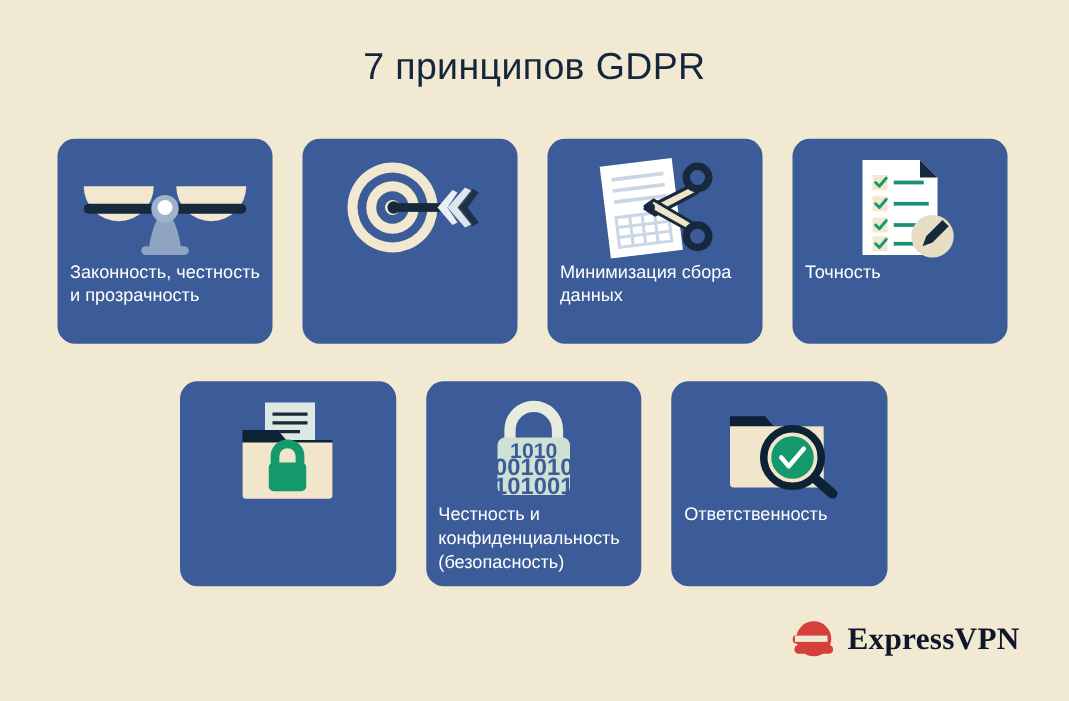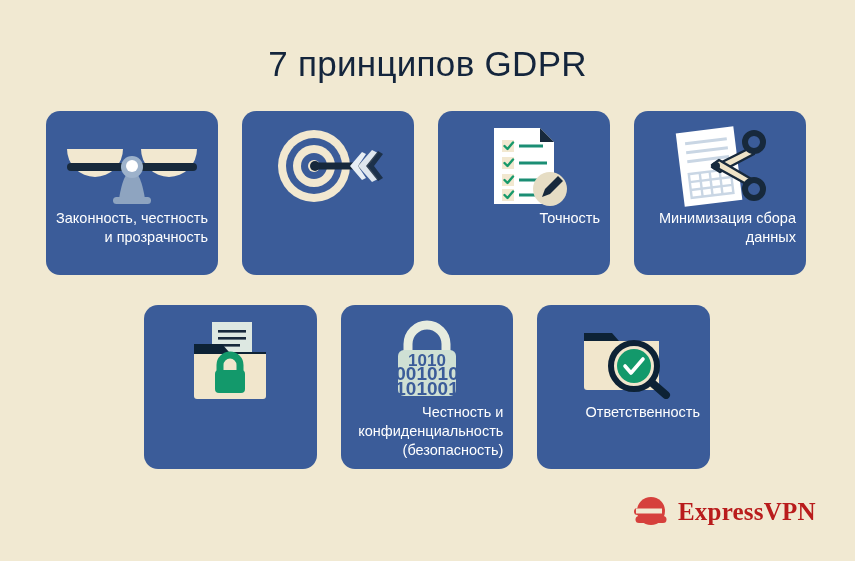--- a/index.html
+++ b/index.html
@@ -17,25 +17,25 @@
   }
   .poster {
     position: relative;
     width: 855px;
     height: 561px;
     background: #f1e9d2;
     box-sizing: border-box;
   }
   .page-title {
     position: absolute;
-    top: 44px;
+    top: 34px;
     left: 0;
     width: 855px;
     text-align: center;
-    font-size: 35px;
+    font-size: 30px;
     font-weight: 400;
     letter-spacing: 0.3px;
     color: #14253c;
     line-height: 40px;
   }
   .grid-row {
     position: absolute;
     display: flex;
   }
   .row-top {
@@ -65,21 +65,21 @@
   .card-icon {
     height: 82px;
     width: 100%;
     display: flex;
     align-items: center;
     justify-content: center;
     flex: 0 0 auto;
   }
   .card-label {
     margin-top: 2px;
-    text-align: right;
+    text-align: left;
     color: #ffffff;
     font-size: 14.5px;
     line-height: 19px;
     font-weight: 400;
     width: 100%;
     word-break: break-word;
   }
   .logo {
     position: absolute;
     left: 634px;
@@ -90,21 +90,21 @@
   }
   .logo-mark {
     width: 34px;
     height: 32px;
     flex: 0 0 auto;
   }
   .logo-text {
     font-family: "Liberation Serif", serif;
     font-size: 25px;
     font-weight: 700;
-    color: #b91c1c;
+    color: #0f172a;
     letter-spacing: 0.2px;
     line-height: 28px;
   }
 </style>
 </head>
 <body>
 
 <div class="poster">
 
   <div class="page-title">7 принципов GDPR</div>
@@ -142,51 +142,20 @@
 
           <rect x="40" y="35.5" width="56" height="7" fill="#17293c"></rect>
 
           <circle cx="43" cy="39" r="5" fill="#17293c"></circle>
 
           <path d="M86 39 l14 -16 l6 3 l-10 13 l10 13 l-6 3 z" fill="#dfe7ee"></path>
           <path d="M94 39 l12 -15 l5 3 l-9 12 l9 12 l-5 3 z" fill="#17293c" opacity="0.85"></path>
           <path d="M78 39 l12 -14 l4 2 l-8 12 l8 12 l-4 2 z" fill="#e7eef4"></path>
         </svg>
       </div>
-    </div>
-
-    <div class="card">
-      <div class="card-icon">
-        <svg width="92" height="82" viewBox="0 0 92 82" aria-hidden="true">
-          <path d="M16 3 h46 l14 14 v62 h-60 z" fill="#ffffff"></path>
-          <path d="M62 3 l14 14 h-14 z" fill="#17293c"></path>
-
-          <g>
-            <rect x="24" y="15" width="12" height="12" fill="#f2e8d0"></rect>
-            <path d="M26.5 21 l3 3 l5.5 -6.5" fill="none" stroke="#17996b" stroke-width="2.4" stroke-linecap="round" stroke-linejoin="round"></path>
-            <rect x="41" y="19.5" width="24" height="3" fill="#1b8e74"></rect>
-
-            <rect x="24" y="32" width="12" height="12" fill="#f2e8d0"></rect>
-            <path d="M26.5 38 l3 3 l5.5 -6.5" fill="none" stroke="#17996b" stroke-width="2.4" stroke-linecap="round" stroke-linejoin="round"></path>
-            <rect x="41" y="36.5" width="28" height="3" fill="#1b8e74"></rect>
-
-            <rect x="24" y="49" width="12" height="12" fill="#f2e8d0"></rect>
-            <path d="M26.5 55 l3 3 l5.5 -6.5" fill="none" stroke="#17996b" stroke-width="2.4" stroke-linecap="round" stroke-linejoin="round"></path>
-            <rect x="41" y="53.5" width="26" height="3" fill="#1b8e74"></rect>
-
-            <rect x="24" y="64" width="12" height="12" fill="#f2e8d0"></rect>
-            <path d="M26.5 70 l3 3 l5.5 -6.5" fill="none" stroke="#17996b" stroke-width="2.4" stroke-linecap="round" stroke-linejoin="round"></path>
-            <rect x="41" y="68.5" width="22" height="3" fill="#1b8e74"></rect>
-          </g>
-
-          <circle cx="72" cy="64" r="17" fill="#e6ddc4"></circle>
-          <path d="M64 72 l3 -8 l13 -13 l5 5 l-13 13 z" fill="#17293c"></path>
-        </svg>
-      </div>
-      <div class="card-label">Точность</div>
     </div>
 
     <div class="card">
       <div class="card-icon">
         <svg width="104" height="82" viewBox="0 0 104 82" aria-hidden="true">
           <g transform="rotate(-7 46 41)">
             <rect x="12" y="4" width="58" height="74" fill="#ffffff"></rect>
             <rect x="20" y="14" width="42" height="3" fill="#c9d6e4"></rect>
             <rect x="20" y="23" width="42" height="3" fill="#c9d6e4"></rect>
             <rect x="20" y="32" width="42" height="3" fill="#c9d6e4"></rect>
@@ -202,20 +171,51 @@
           </g>
 
           <path d="M44 42 l36 -18 l6 5 l-34 18 z" fill="#efe4c8" stroke="#17293c" stroke-width="2.5" stroke-linejoin="round"></path>
           <path d="M44 40 l36 20 l5 -5 l-34 -20 z" fill="#efe4c8" stroke="#17293c" stroke-width="2.5" stroke-linejoin="round"></path>
           <circle cx="86" cy="17" r="9" fill="none" stroke="#17293c" stroke-width="6"></circle>
           <circle cx="86" cy="64" r="9" fill="none" stroke="#17293c" stroke-width="6"></circle>
           <circle cx="48" cy="41" r="4" fill="#17293c"></circle>
         </svg>
       </div>
       <div class="card-label">Минимизация сбора данных</div>
+    </div>
+
+    <div class="card">
+      <div class="card-icon">
+        <svg width="92" height="82" viewBox="0 0 92 82" aria-hidden="true">
+          <path d="M16 3 h46 l14 14 v62 h-60 z" fill="#ffffff"></path>
+          <path d="M62 3 l14 14 h-14 z" fill="#17293c"></path>
+
+          <g>
+            <rect x="24" y="15" width="12" height="12" fill="#f2e8d0"></rect>
+            <path d="M26.5 21 l3 3 l5.5 -6.5" fill="none" stroke="#17996b" stroke-width="2.4" stroke-linecap="round" stroke-linejoin="round"></path>
+            <rect x="41" y="19.5" width="24" height="3" fill="#1b8e74"></rect>
+
+            <rect x="24" y="32" width="12" height="12" fill="#f2e8d0"></rect>
+            <path d="M26.5 38 l3 3 l5.5 -6.5" fill="none" stroke="#17996b" stroke-width="2.4" stroke-linecap="round" stroke-linejoin="round"></path>
+            <rect x="41" y="36.5" width="28" height="3" fill="#1b8e74"></rect>
+
+            <rect x="24" y="49" width="12" height="12" fill="#f2e8d0"></rect>
+            <path d="M26.5 55 l3 3 l5.5 -6.5" fill="none" stroke="#17996b" stroke-width="2.4" stroke-linecap="round" stroke-linejoin="round"></path>
+            <rect x="41" y="53.5" width="26" height="3" fill="#1b8e74"></rect>
+
+            <rect x="24" y="64" width="12" height="12" fill="#f2e8d0"></rect>
+            <path d="M26.5 70 l3 3 l5.5 -6.5" fill="none" stroke="#17996b" stroke-width="2.4" stroke-linecap="round" stroke-linejoin="round"></path>
+            <rect x="41" y="68.5" width="22" height="3" fill="#1b8e74"></rect>
+          </g>
+
+          <circle cx="72" cy="64" r="17" fill="#e6ddc4"></circle>
+          <path d="M64 72 l3 -8 l13 -13 l5 5 l-13 13 z" fill="#17293c"></path>
+        </svg>
+      </div>
+      <div class="card-label">Точность</div>
     </div>
 
   </div>
 
   <div class="grid-row row-bottom">
 
     <div class="card">
       <div class="card-icon">
         <svg width="96" height="80" viewBox="0 0 96 80" aria-hidden="true">
 

